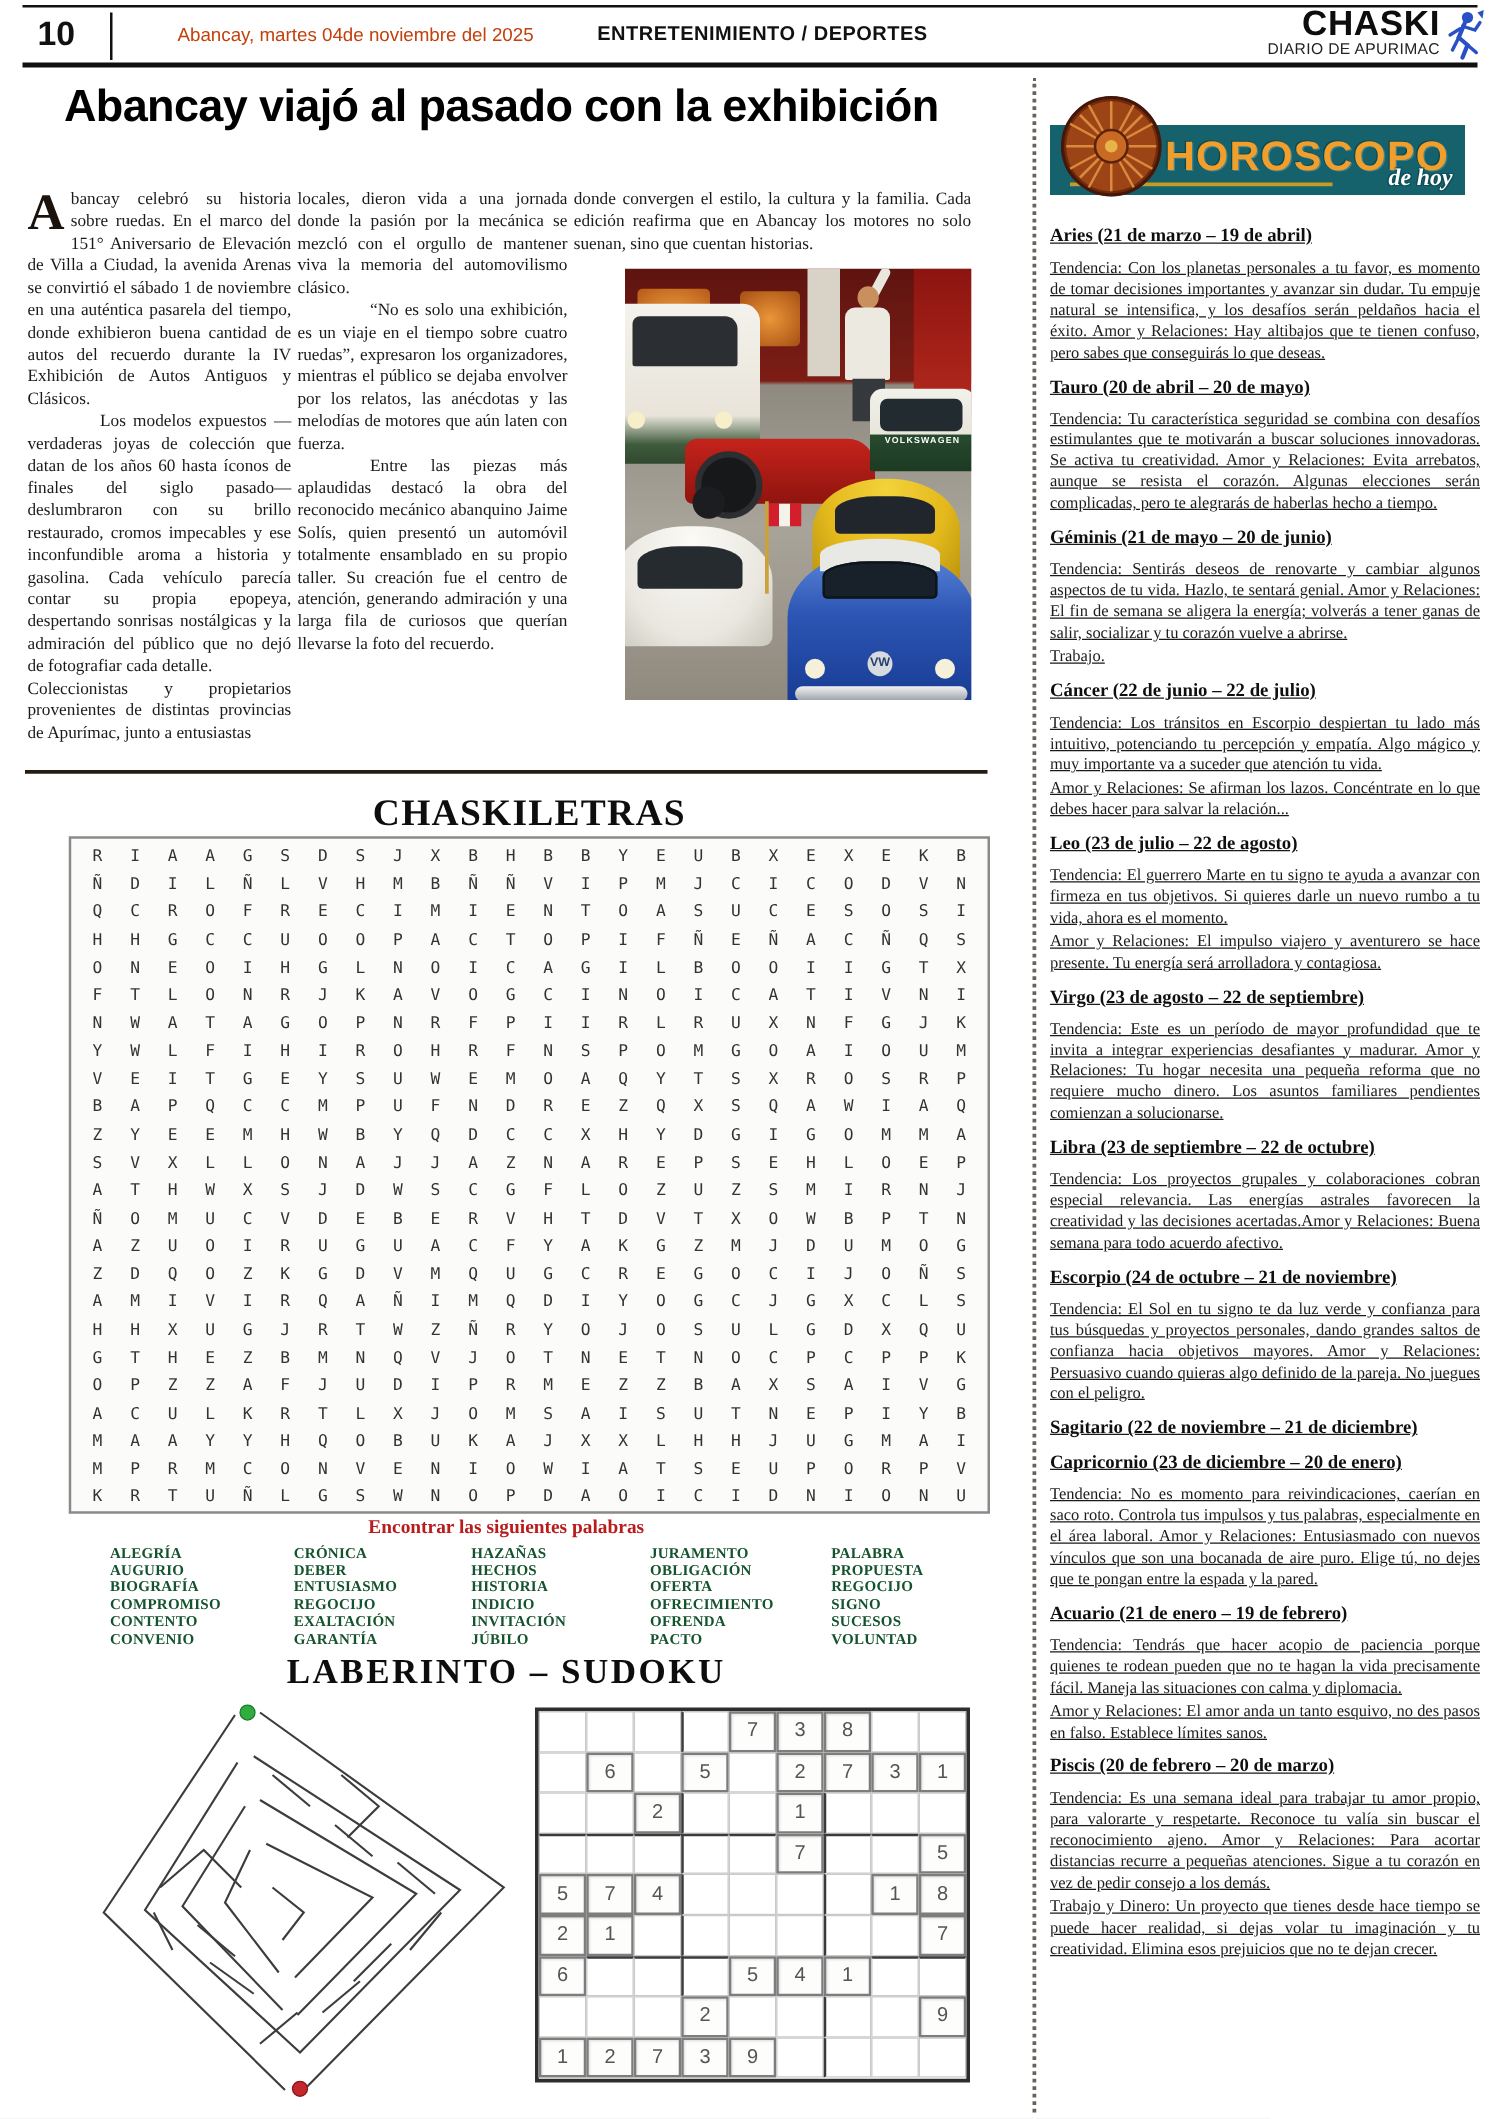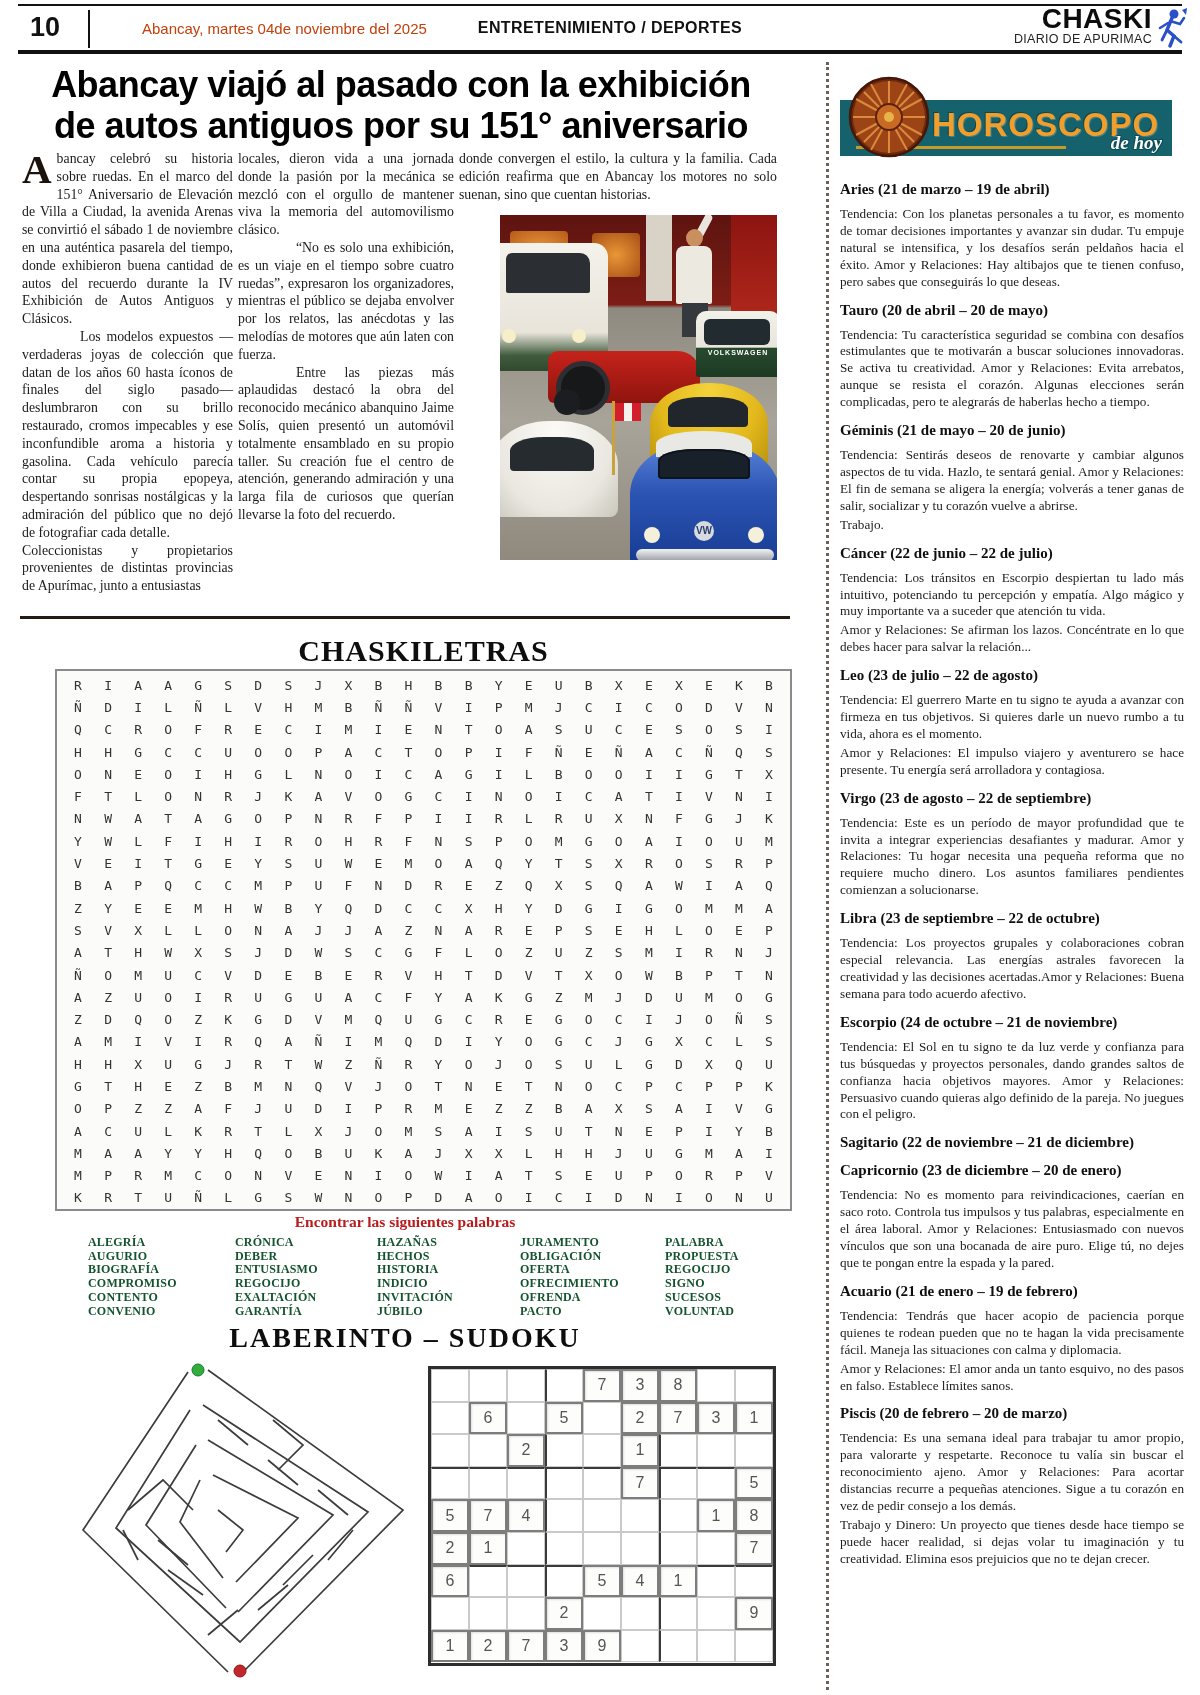--- a/index.html
+++ b/index.html
@@ -90,21 +90,21 @@
   
   .dot-divider{position:absolute;left:826px;top:62px;height:1628px;border-left:3px dotted #6a625a;}
   .horo{position:absolute;left:840px;top:66px;width:346px;}
   .horo-banner{position:absolute;left:0;top:34px;width:332px;height:56px;background:#15616c;}
   .horo-title{position:absolute;left:92px;top:6px;font:800 33px "Liberation Sans",sans-serif;
               letter-spacing:1px;color:#f09e2c;text-shadow:1px 1px 0 #fff3,-1px -1px 0 #0004;}
   .horo-underline{position:absolute;left:16px;bottom:7px;width:210px;height:3px;background:#c79a28;}
   .horo-sub{position:absolute;right:10px;bottom:2px;font:700 italic 19px "Liberation Serif",serif;color:#fff;
             text-shadow:-1px -1px 0 #0e4e58,1px -1px 0 #0e4e58,-1px 1px 0 #0e4e58,1px 1px 0 #0e4e58;}
   .wheel{position:absolute;left:8px;top:10px;width:82px;height:82px;}
-  .signs{position:relative;padding-top:104px;width:344px;}
+  .signs{position:relative;padding-top:104px;width:344px;text-decoration:underline;}
   .sgn-h{font:700 15px "Liberation Serif",serif;color:#0f0f0f;margin:11px 0 8px;}
   .sgn-p{font:13.2px/16.9px "Liberation Serif",serif;text-align:justify;margin:0 0 2px;color:#1c1c1c;}
 </style>
 </head>
 <body>
 
 <div class="page">
 
   <div class="rule-thin"></div>
   <div class="pageno">10</div>
@@ -119,21 +119,20 @@
     <circle cx="20" cy="8" r="4.5" fill="#2a50c8"></circle>
     <path d="M18 12 L13 24 L20 30 L16 40" stroke="#2a50c8" stroke-width="3.4" fill="none" stroke-linecap="round"></path>
     <path d="M14 17 L6 22 M16 15 L26 18 L30 12" stroke="#2a50c8" stroke-width="2.6" fill="none" stroke-linecap="round"></path>
     <path d="M20 30 L27 36 M13 24 L8 34" stroke="#2a50c8" stroke-width="2.8" fill="none" stroke-linecap="round"></path>
     <path d="M28 4 L33 2 L32 9 Z" fill="#2a50c8"></path>
   </svg>
   <div class="rule-thick"></div>
 
   <div class="a-title">
     <div>Abancay viajó al pasado con la exhibición</div>
-    <div>de autos antiguos por su 151° aniversario</div>
   </div>
   <div class="art-col c1">
       <p class="art"><span class="drop">A</span>bancay celebró su historia sobre ruedas. En el marco del 151° Aniversario de Elevación de Villa a Ciudad, la avenida Arenas se convirtió el sábado 1 de noviembre en una auténtica pasarela del tiempo, donde exhibieron buena cantidad de autos del recuerdo durante la IV Exhibición de Autos Antiguos y Clásicos.</p>
       <p class="art ind">Los modelos expuestos —verdaderas joyas de colección que datan de los años 60 hasta íconos de finales del siglo pasado— deslumbraron con su brillo restaurado, cromos impecables y ese inconfundible aroma a historia y gasolina. Cada vehículo parecía contar su propia epopeya, despertando sonrisas nostálgicas y la admiración del público que no dejó de fotografiar cada detalle.</p>
       <p class="art">Coleccionistas y propietarios provenientes de distintas provincias de Apurímac, junto a entusiastas</p>
     </div>
   <div class="art-col c2">
       <p class="art">locales, dieron vida a una jornada donde la pasión por la mecánica se mezcló con el orgullo de mantener viva la memoria del automovilismo clásico.</p>
       <p class="art ind">“No es solo una exhibición, es un viaje en el tiempo sobre cuatro ruedas”, expresaron los organizadores, mientras el público se dejaba envolver por los relatos, las anécdotas y las melodías de motores que aún laten con fuerza.</p>
       <p class="art ind">Entre las piezas más aplaudidas destacó la obra del reconocido mecánico abanquino Jaime Solís, quien presentó un automóvil totalmente ensamblado en su propio taller. Su creación fue el centro de atención, generando admiración y una larga fila de curiosos que querían llevarse la foto del recuerdo.</p>

